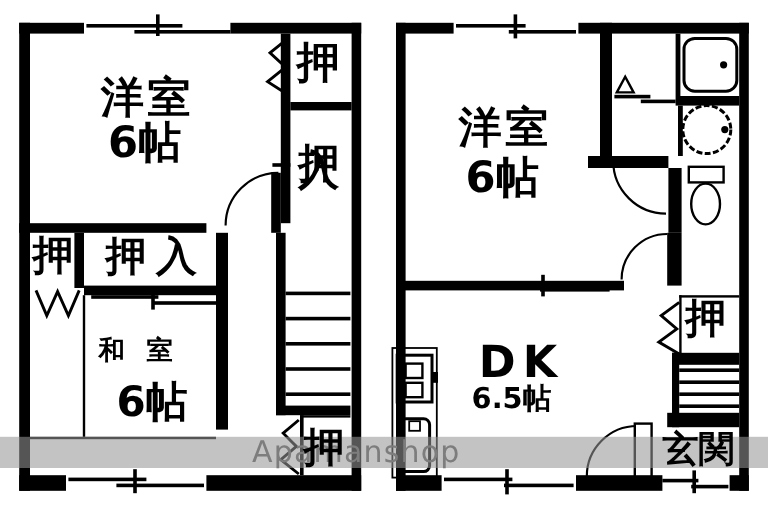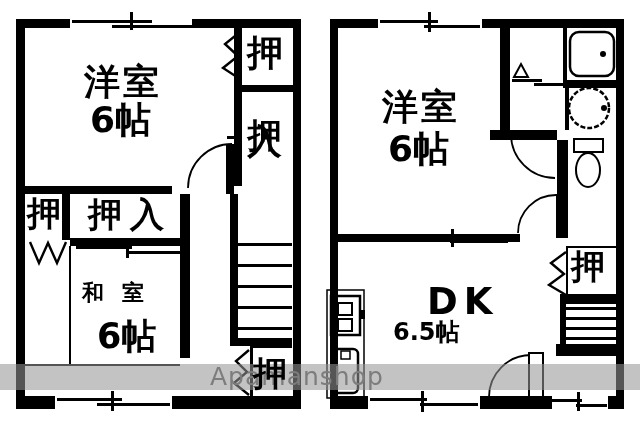--- a/index.html
+++ b/index.html
@@ -20,21 +20,21 @@
   .l-yo2{left:90px;top:102px;font-size:36px;}
   .l-oshi-tr{left:247px;top:35px;font-size:36px;}
   .l-oshiire-r{left:248px;top:92px;font-size:34px;}
   .l-oshi-ml{left:27px;top:196px;font-size:34px;}
   .l-oshiire-m{left:88px;top:197px;font-size:34px;letter-spacing:8px;}
   .l-wa1{left:82px;top:282px;font-size:22px;letter-spacing:18px;}
   .l-wa2{left:97px;top:319px;font-size:35px;}
   .l-oshi-br{left:253px;top:356px;font-size:34px;}
   .r-yo1{left:382px;top:89px;font-size:36px;letter-spacing:3px;}
   .r-yo2{left:388px;top:131px;font-size:36px;}
-  .r-dk1{left:399px;top:283px;font-size:37px;letter-spacing:6px;margin-left:28px;}
+  .r-dk1{left:399px;top:283px;font-size:37px;letter-spacing:6px;}
   .r-dk2{left:393px;top:320px;font-size:24px;}
   .r-oshi{left:571px;top:249px;font-size:34px;}
   .r-genkan{left:552px;top:360px;font-size:30px;}
 </style>
 </head>
 <body>
 
 <div id="stage">
 
   <svg width="640" height="427" viewBox="0 0 640 427">
@@ -188,16 +188,17 @@
   <div class="label l-oshiire-m">押入</div>
   <div class="label l-wa1">和室</div>
   <div class="label l-wa2">6帖</div>
   <div class="label l-oshi-br">押</div>
 
   <div class="label r-yo1">洋室</div>
   <div class="label r-yo2">6帖</div>
   <div class="label r-dk1">DK</div>
   <div class="label r-dk2">6.5帖</div>
   <div class="label r-oshi">押</div>
+  <div class="label r-genkan">玄関</div>
 
   <div id="wm-band"></div>
   <div id="wm-text">Apamanshop</div>
 </div>
 
 </body></html>

